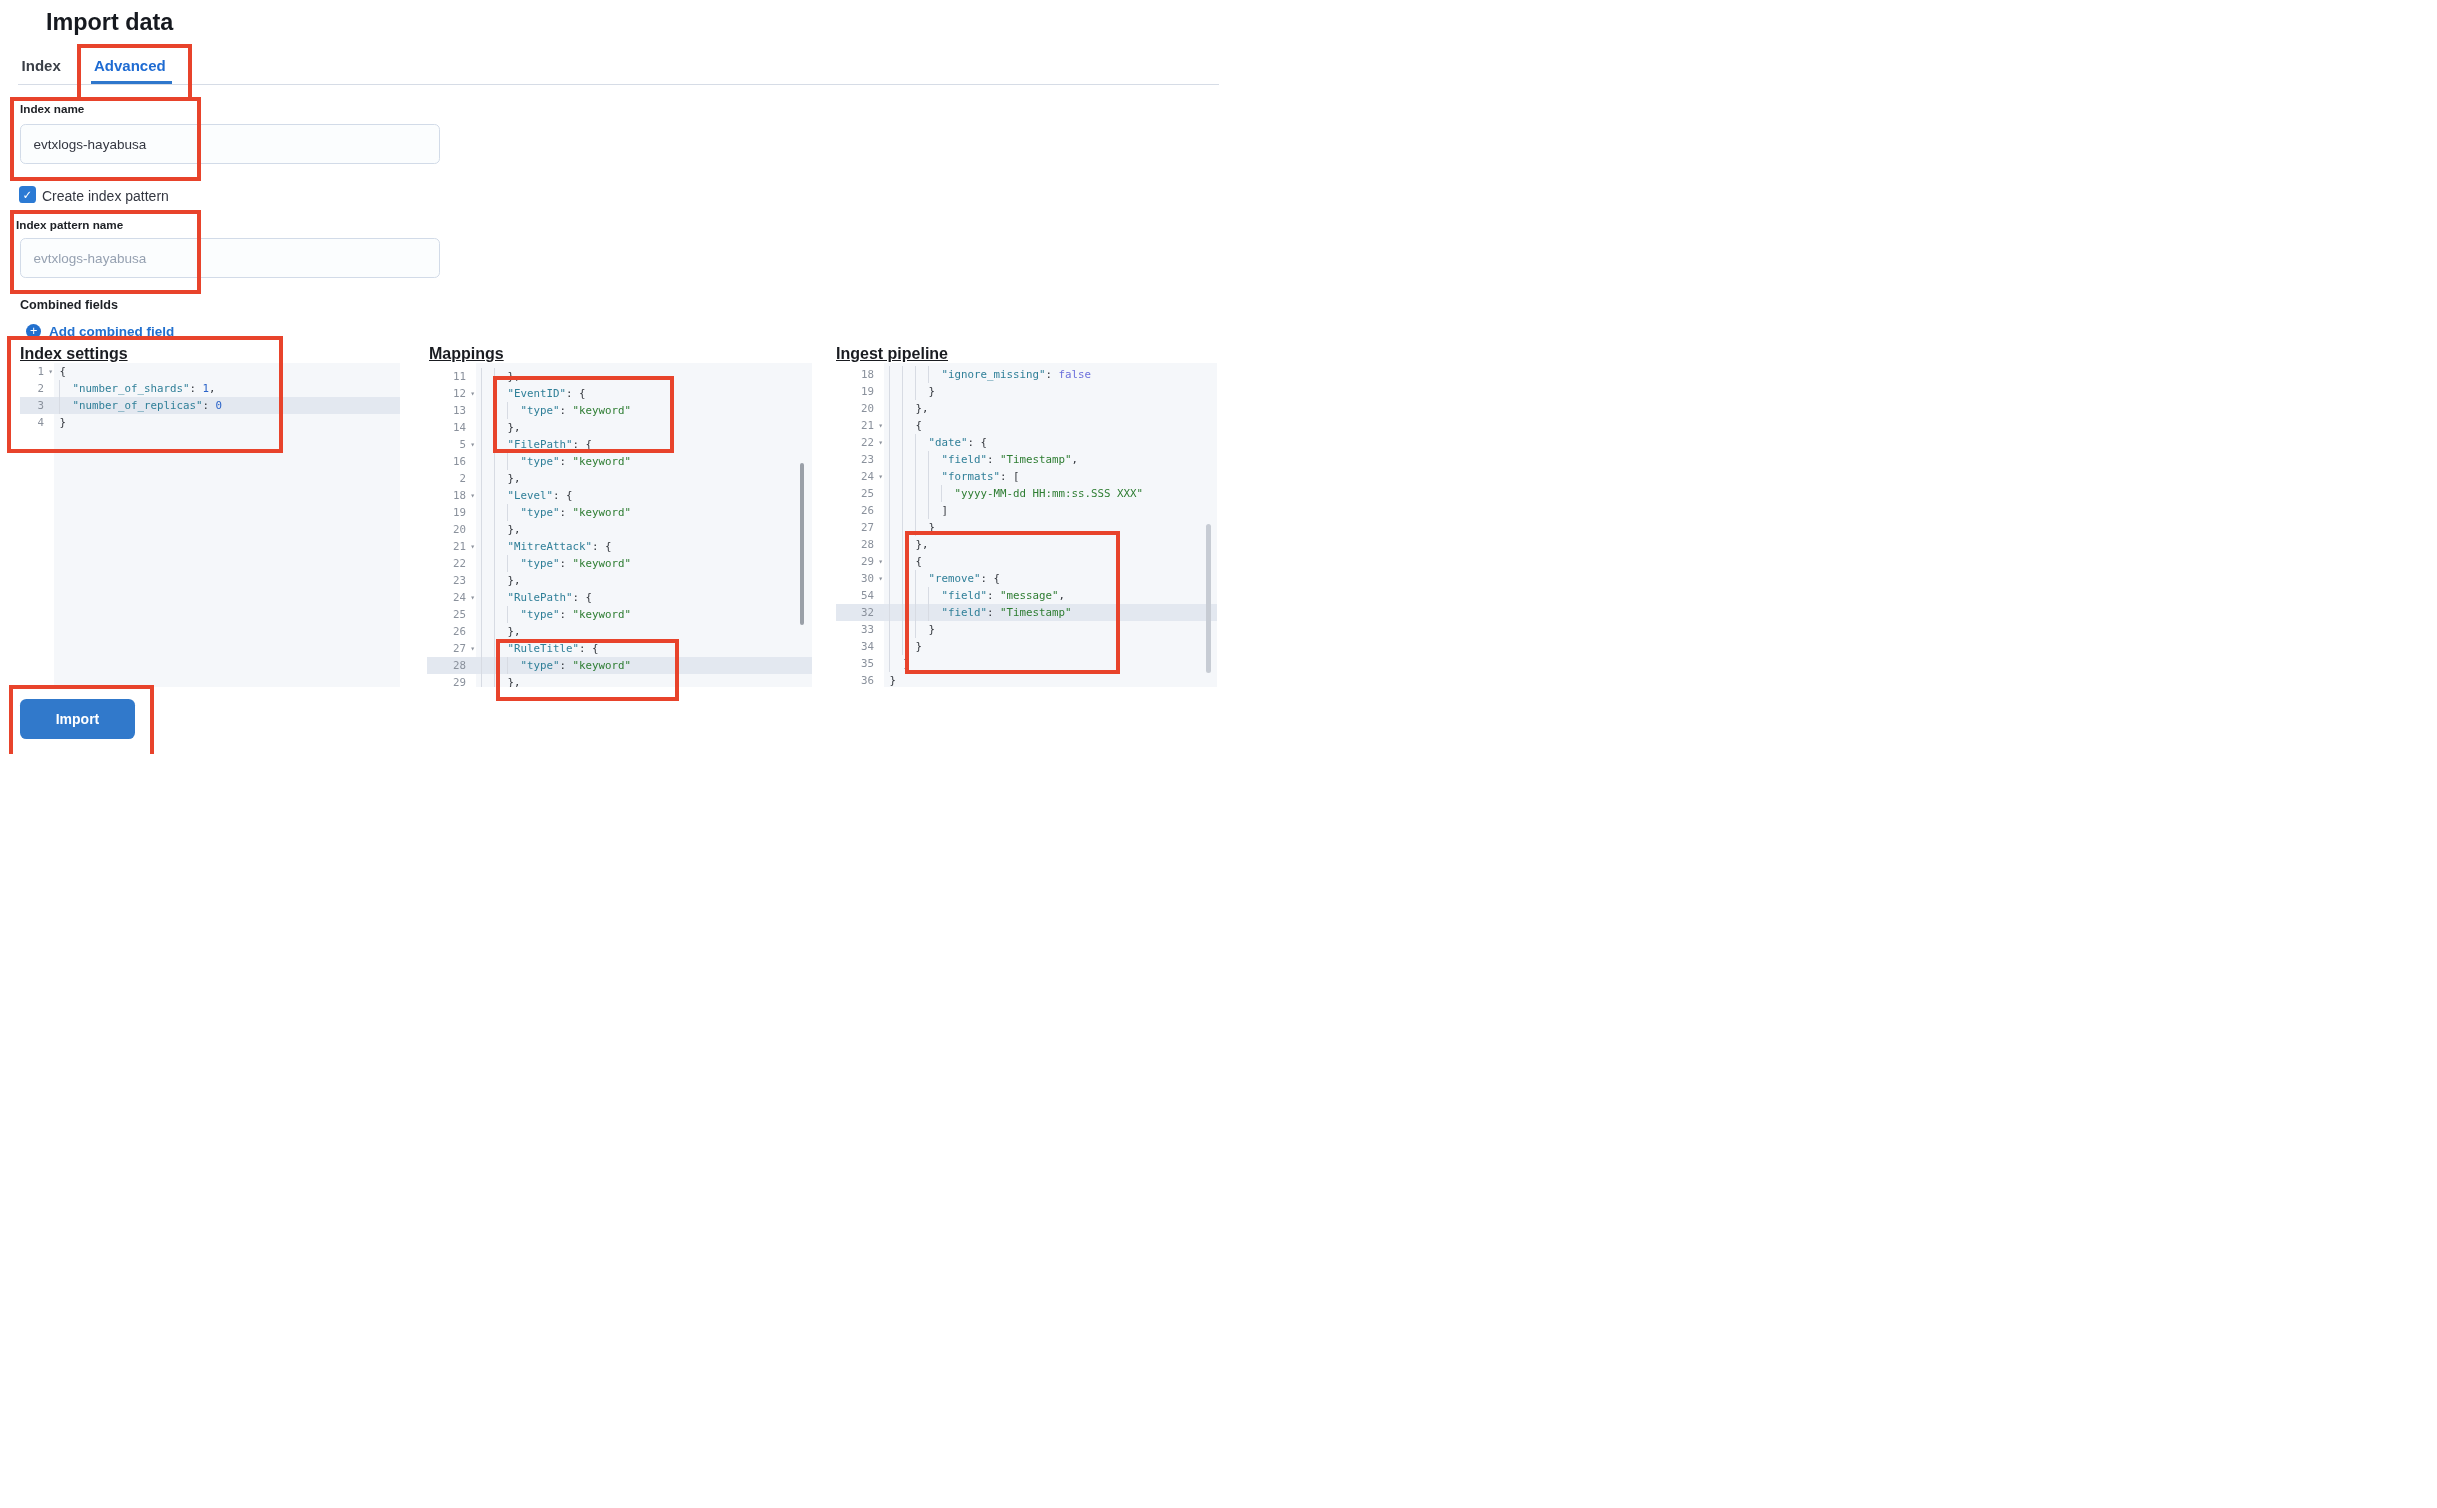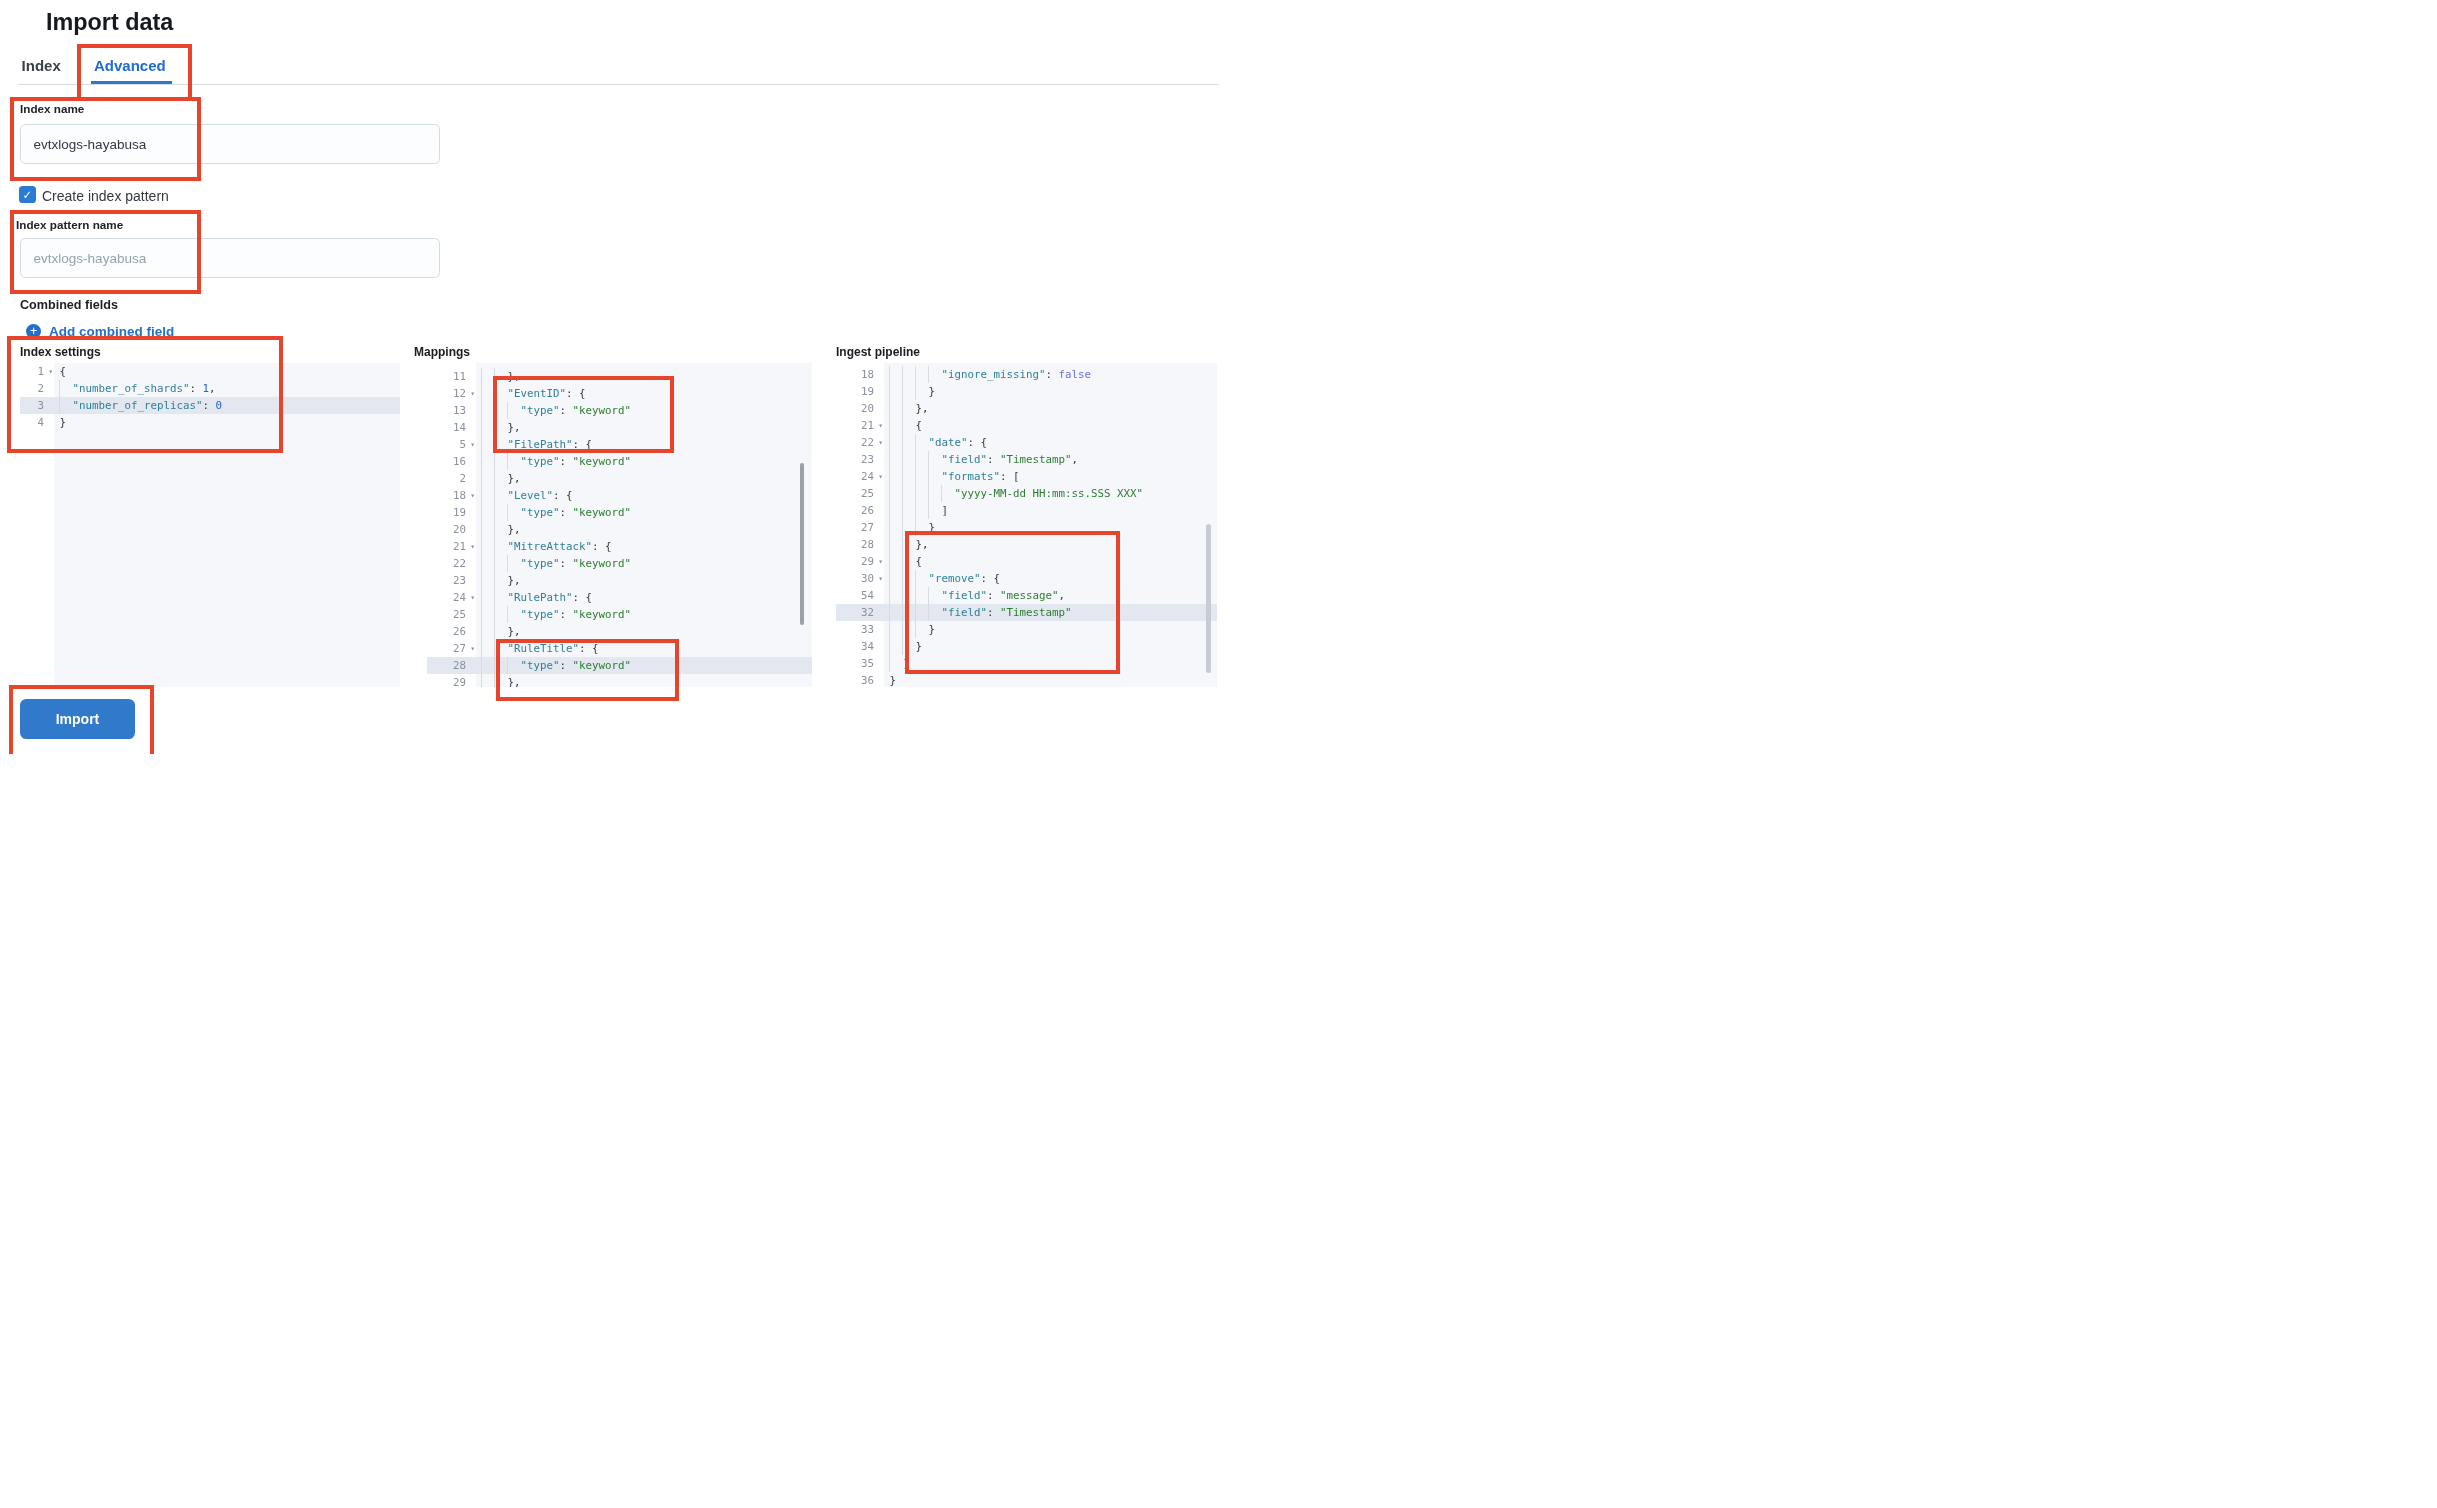--- a/index.html
+++ b/index.html
@@ -26,22 +26,22 @@
   #input-index-name{top:124px;}
   #input-index-pattern{top:238px;}
   .checkbox{position:absolute;left:19px;top:186px;width:17px;height:17px;border-radius:3.6px;
        background:#2b7ad4;color:#fff;text-align:center;line-height:17px;font-size:11.7px;cursor:pointer;}
   .checkbox-label{position:absolute;left:42px;top:188px;font-size:14px;color:#343741;}
   .add-icon{position:absolute;left:26px;top:324px;width:15.3px;height:15.3px;border-radius:50%;
        background:#2270ce;color:#fff;font-size:12.6px;line-height:14.4px;text-align:center;cursor:pointer;}
   .add-link{position:absolute;left:49px;top:324px;font-size:13.5px;font-weight:600;color:#2270ce;cursor:pointer;}
 
   
-  .ed-title{position:absolute;top:345px;font-size:12px;font-weight:700;color:#1a1c21;}
-  #edt0{left:20px;} #edt1{left:414px;} #edt2{left:836px;}
+  .ed-title{position:absolute;top:345px;font-size:16px;font-weight:700;color:#1a1c21;text-decoration:underline;}
+  #edt0{left:20px;} #edt1{left:429px;} #edt2{left:836px;}
   .editor{position:absolute;top:363px;height:324px;overflow:hidden;}
   #ed0{left:20px;width:380px;} #ed1{left:427px;width:385px;} #ed2{left:836px;width:381px;}
   .bg-gut{position:absolute;left:0;top:0;bottom:0;background:#fff;}
   .bg-code{position:absolute;top:0;bottom:0;right:0;background:#f5f7fa;}
   #ed0 .bg-gut{width:34px;} #ed0 .bg-code{left:34px;}
   #ed1 .bg-gut{width:49px;} #ed1 .bg-code{left:49px;}
   #ed2 .bg-gut{width:48px;} #ed2 .bg-code{left:48px;}
   .rows{position:absolute;left:0;top:0;right:0;}
   #ed1 .rows{top:4.5px;} #ed2 .rows{top:2.7px;}
   .crow{display:flex;height:17px;}

